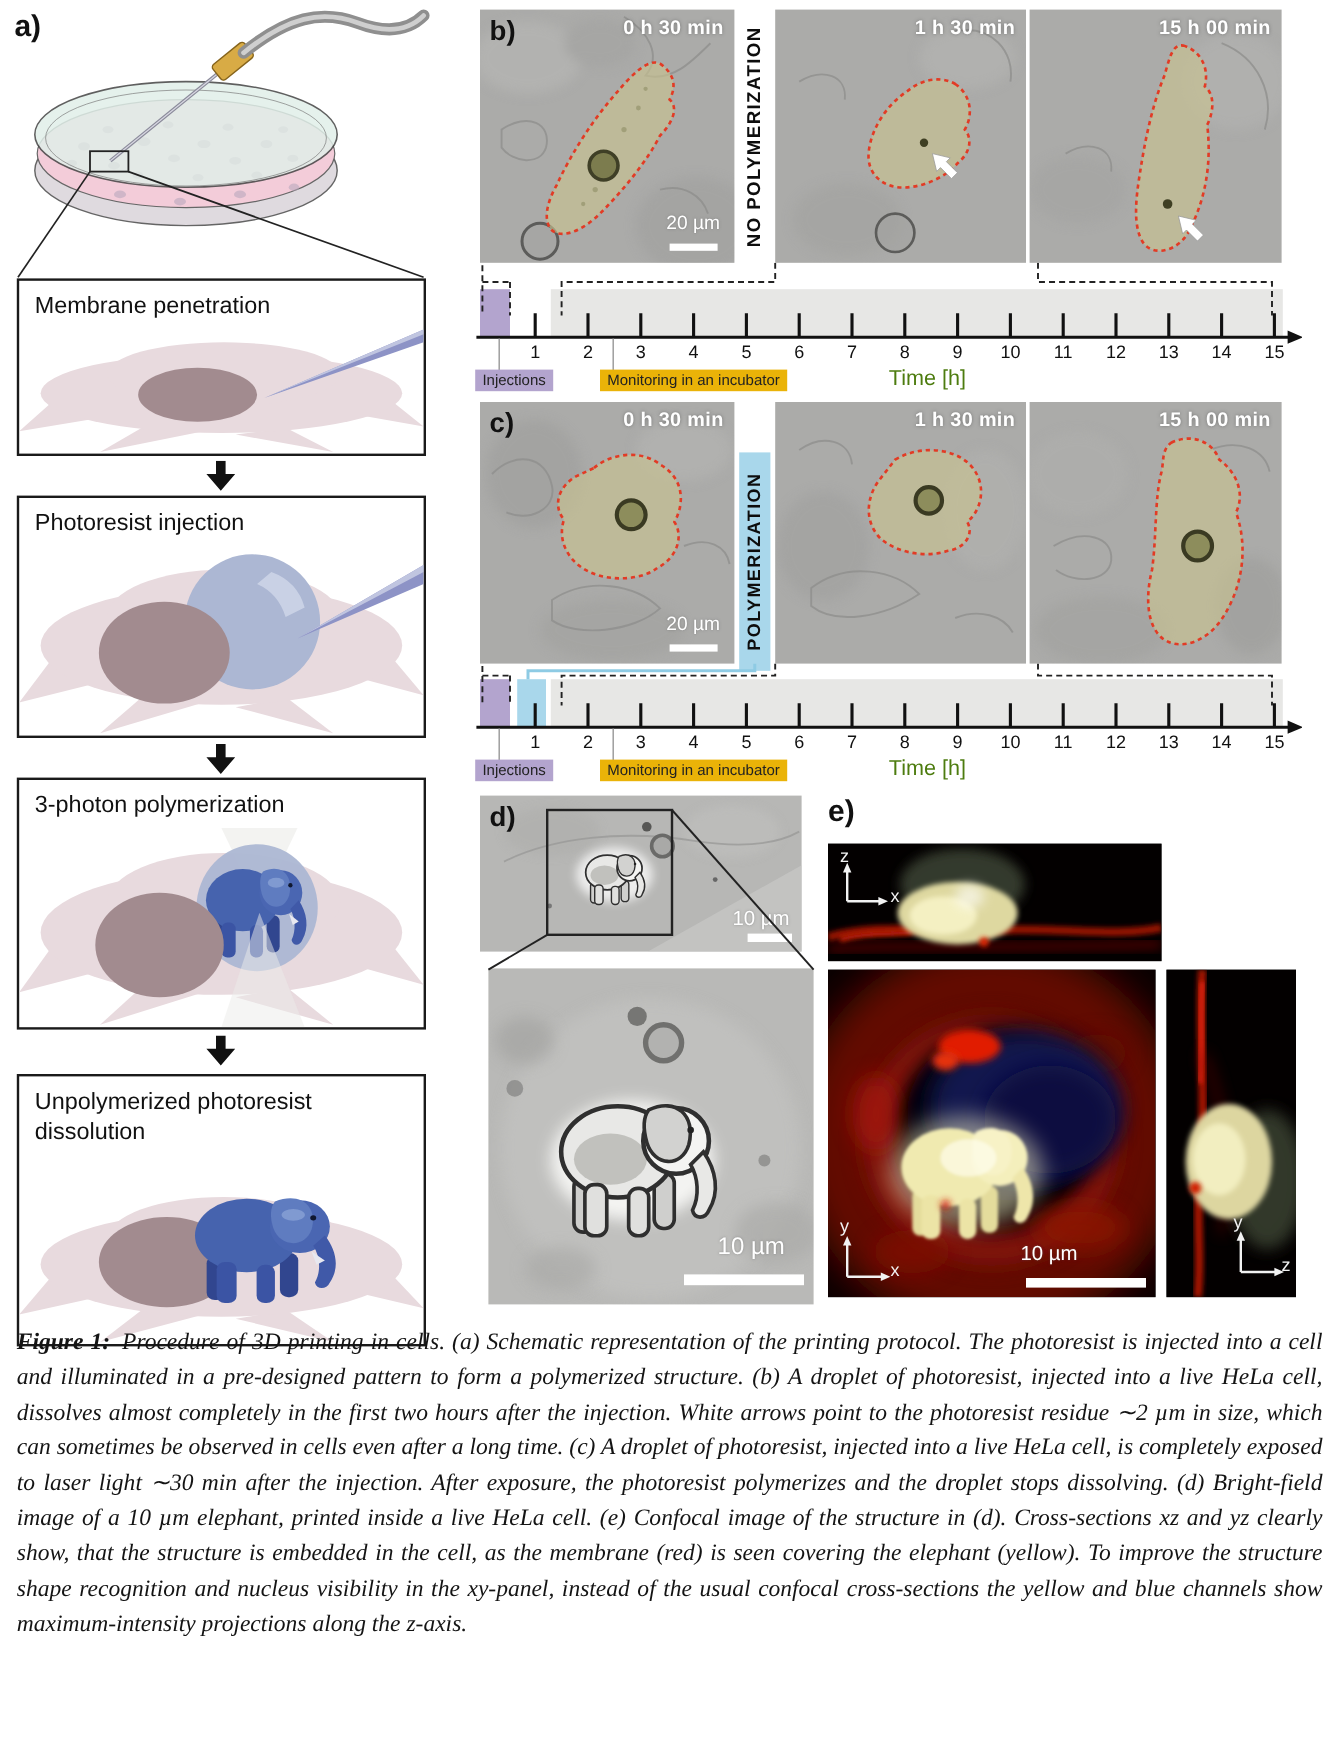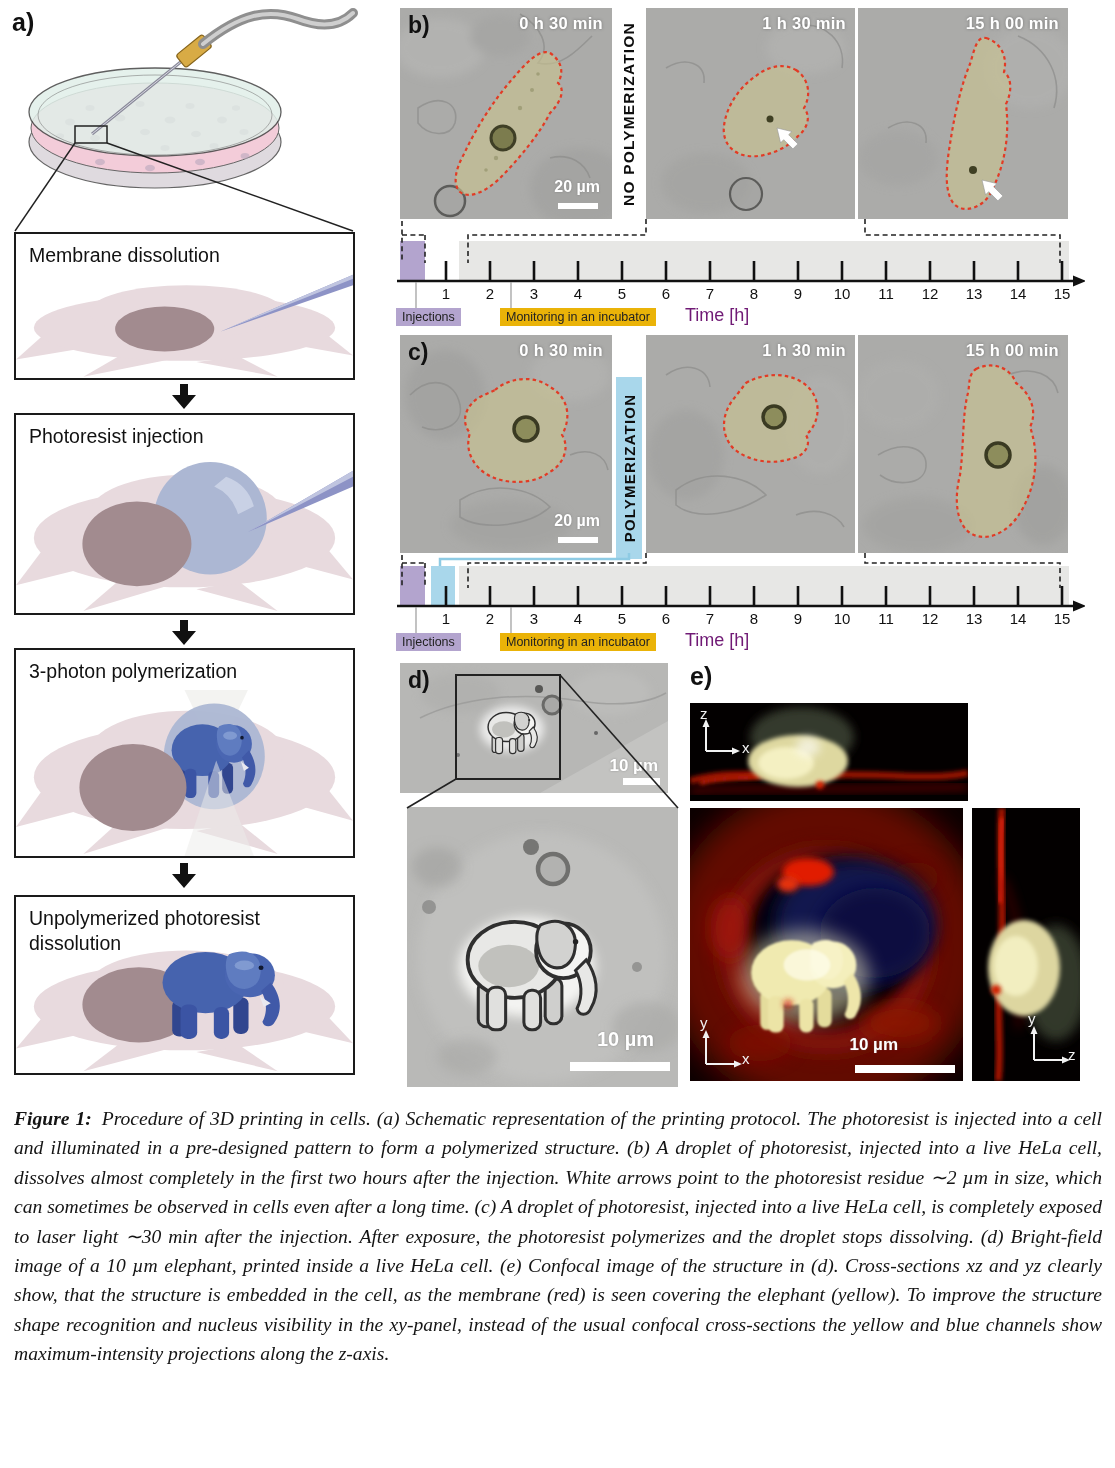--- a/index.html
+++ b/index.html
@@ -10,34 +10,34 @@
   
   .abox{position:absolute;left:14px;width:341px;border:2px solid #1a1a1a;background:#fff;box-sizing:border-box;}
   .abox-title{position:absolute;left:13px;top:9px;font-size:19.5px;color:#111;line-height:25px;z-index:3;}
   .abox svg{position:absolute;left:0;bottom:0;}
   .dstep{position:absolute;left:171px;}
   
   .micro{position:absolute;background:#ababa9;overflow:hidden;}
   .micro svg{position:absolute;left:0;top:0;}
   .stamp{position:absolute;top:6px;right:9px;color:#fff;font-weight:bold;font-size:16.5px;
          letter-spacing:.3px;text-shadow:0 0 3px rgba(80,80,80,.6);z-index:4;text-align:center;}
-  .sbtext{position:absolute;color:#fff;font-weight:bold;font-size:16px;z-index:4;text-shadow:0 0 2px rgba(90,90,90,.5);}
+  .sbtext{position:absolute;color:#fff;font-weight:normal;font-size:16px;z-index:4;text-shadow:0 0 2px rgba(90,90,90,.5);}
   .sbbar{position:absolute;background:#fff;z-index:4;}
   .vwrap{position:absolute;}
   .vtext{position:absolute;left:50%;top:50%;transform:translate(-50%,-50%) rotate(-90deg);
          white-space:nowrap;font-weight:bold;font-size:15.5px;letter-spacing:1.2px;color:#0d0d0d;}
   .polychip{position:absolute;background:#a9d7eb;}
   
   .timeline{position:absolute;width:690px;height:118px;}
   .ticks{position:absolute;left:0;width:690px;height:20px;}
   .tick-num{position:absolute;transform:translateX(-50%);font-size:15px;color:#111;}
   .badge{position:absolute;font-size:12.5px;color:#222;padding:2px 6px;white-space:nowrap;}
   .badge.inj{background:#b3a4ce;text-align:right;}
   .badge.mon{background:#eab308;}
-  .axis-label{position:absolute;width:120px;text-align:left;font-size:18px;color:#701a75;}
+  .axis-label{position:absolute;width:120px;text-align:right;font-size:18px;color:#4d7c0f;}
   
   .epanel{position:absolute;background:#000;overflow:hidden;}
   .axlbl{position:absolute;color:#f2f2f2;font-size:15px;z-index:5;}
   
   .caption{position:absolute;left:14px;top:1104px;width:1088px;font-family:"Liberation Serif",serif;
            font-style:italic;font-size:19.6px;line-height:29.4px;color:#141414;text-align:justify;}
   .cap-label{font-weight:bold;margin-right:4px;}
 </style>
 </head>
 <body>
@@ -132,21 +132,21 @@
     </g>
     <path d="M203,44 C240,14 268,8 298,19 C322,28 340,26 353,13" fill="none" stroke="#8f8f8f" stroke-width="10" stroke-linecap="round"></path>
     <path d="M203,44 C240,14 268,8 298,19 C322,28 340,26 353,13" fill="none" stroke="#cfcfcf" stroke-width="4" stroke-linecap="round"></path>
   </g>
   <rect x="75" y="126" width="32" height="17" fill="none" stroke="#222" stroke-width="1.5"></rect>
   <line x1="75" y1="143" x2="15" y2="231" stroke="#222" stroke-width="1.4"></line>
   <line x1="107" y1="143" x2="353" y2="231" stroke="#222" stroke-width="1.4"></line>
 </svg>
 
 <div class="abox" style="top:232px;height:148px;">
-  <div class="abox-title">Membrane dissolution</div>
+  <div class="abox-title">Membrane penetration</div>
   <svg width="337" height="106" viewBox="0 0 340 160" preserveAspectRatio="none">
     <use href="#cellA" x="0" y="0" width="340" height="160"></use>
     <ellipse cx="150" cy="86" rx="50" ry="34" fill="#a28b8f"></ellipse>
     <polygon points="340,4 340,20 206,90" fill="#8d93c6"></polygon>
     <polygon points="340,4 340,10 206,90" fill="#c0c5e0"></polygon>
   </svg>
 </div>
 <svg class="dstep" style="top:384px;" width="26" height="26" viewBox="0 0 26 26">
   <path d="M9,0 h8 v11 h8 l-12,14 -12,-14 h8 z" fill="#111"></path>
 </svg>
@@ -174,21 +174,21 @@
     <circle cx="200" cy="64" r="51" fill="#acb7d3" opacity="0.95"></circle>
     <use href="#ele-blue" x="150" y="22" width="100" height="84"></use>
     <ellipse cx="118" cy="94" rx="54" ry="42" fill="#a28b8f"></ellipse>
     <polygon points="202,68 170,160 240,160" fill="#ececea" opacity="0.5"></polygon>
   </svg>
 </div>
 <svg class="dstep" style="top:863px;" width="26" height="26" viewBox="0 0 26 26">
   <path d="M9,0 h8 v11 h8 l-12,14 -12,-14 h8 z" fill="#111"></path>
 </svg>
 
-<div class="abox" style="top:895px;height:180px;">
+<div class="abox" style="top:895px;height:227px;">
   <div class="abox-title" style="width:290px;">Unpolymerized photoresist dissolution</div>
   <svg width="337" height="140" viewBox="0 0 340 160" preserveAspectRatio="none">
     <use href="#cellA" x="0" y="0" width="340" height="160"></use>
     <ellipse cx="124" cy="82" rx="57" ry="43" fill="#a28b8f"></ellipse>
     <use href="#ele-blue" x="138" y="6" width="140" height="118"></use>
   </svg>
 </div>
 
 <div class="micro" style="left:400px;top:8px;width:212px;height:211px;">
   <svg width="212" height="211" viewBox="0 0 212 211">

